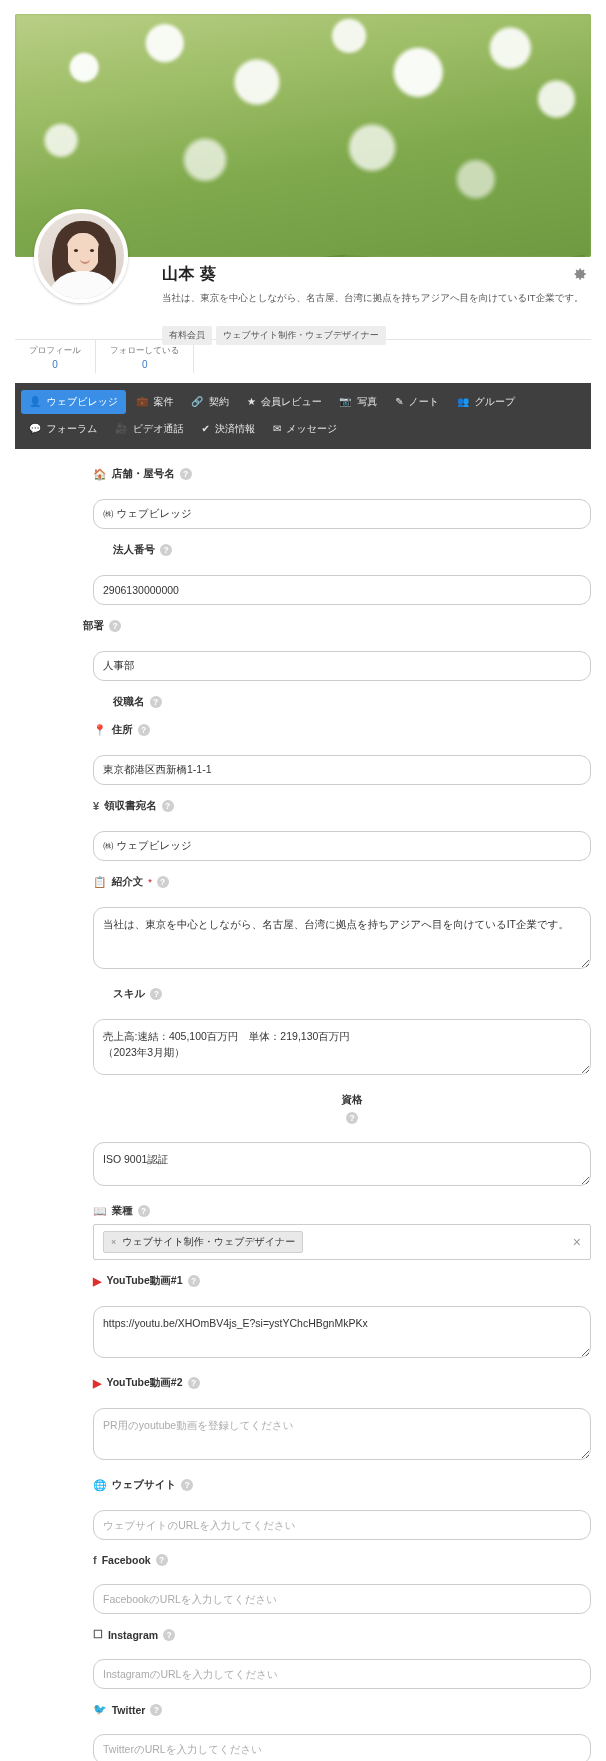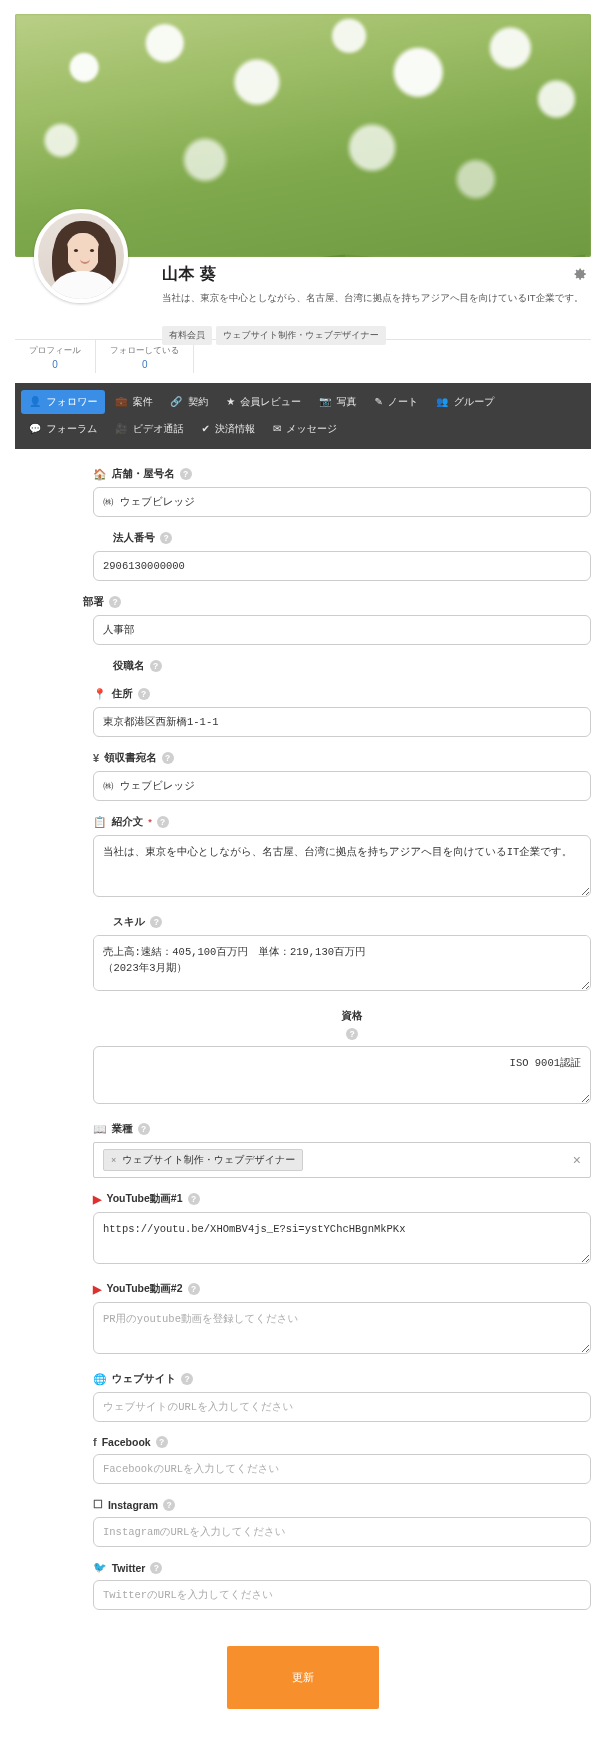--- a/index.html
+++ b/index.html
@@ -169,31 +169,32 @@
     display: inline-flex; align-items: center; justify-content: center;
     width: 12px; height: 12px; border-radius: 50%;
     background: #cfcfcf; color: #fff; font-size: 8.5px; font-weight: bold;
     cursor: pointer;
   }
   .req { color: #d24747; font-size: 9px; }
 
   .ctrl {
     width: 100%;
     border: 1px solid #cccccc;
-    border-radius: 6px;
+    border-radius: 11px;
     background: #fff;
     font-size: 10.5px;
     color: #333;
     padding: 8px 9px;
-    font-family: Liberation Mono, monospace;
+    font-family: Liberation Sans, sans-serif;
     outline: none;
+    margin-top: 12px;
   }
   .ctrl::placeholder { color: #aaa; }
   textarea.ctrl { resize: vertical; line-height: 1.55; }
-  .ta-3 { height: 58px; text-align: right; }
+  .ta-3 { height: 44px; }
   .ta-4 { height: 62px; }
   .ta-sk { height: 56px; overflow: auto; }
   .ta-yt { height: 52px; }
 
   .select-box {
     display: flex; align-items: center; justify-content: space-between;
     border: 1px solid #cccccc; border-radius: 2px; background: #fff;
     padding: 6px 9px; min-height: 30px;
   }
   .chip {
@@ -271,21 +272,21 @@
     </div>
     <div class="counter">
       <div class="lbl">フォローしている</div>
       <div class="val">0</div>
     </div>
   </div>
 
   <div class="tabbar">
     <div class="tab active">
       <span class="ic">👤</span>
-      <span>フォロワー</span>
+      <span>ウェブビレッジ</span>
     </div>
     <div class="tab">
       <span class="ic">💼</span>
       <span>案件</span>
     </div>
     <div class="tab">
       <span class="ic">🔗</span>
       <span>契約</span>
     </div>
     <div class="tab">

